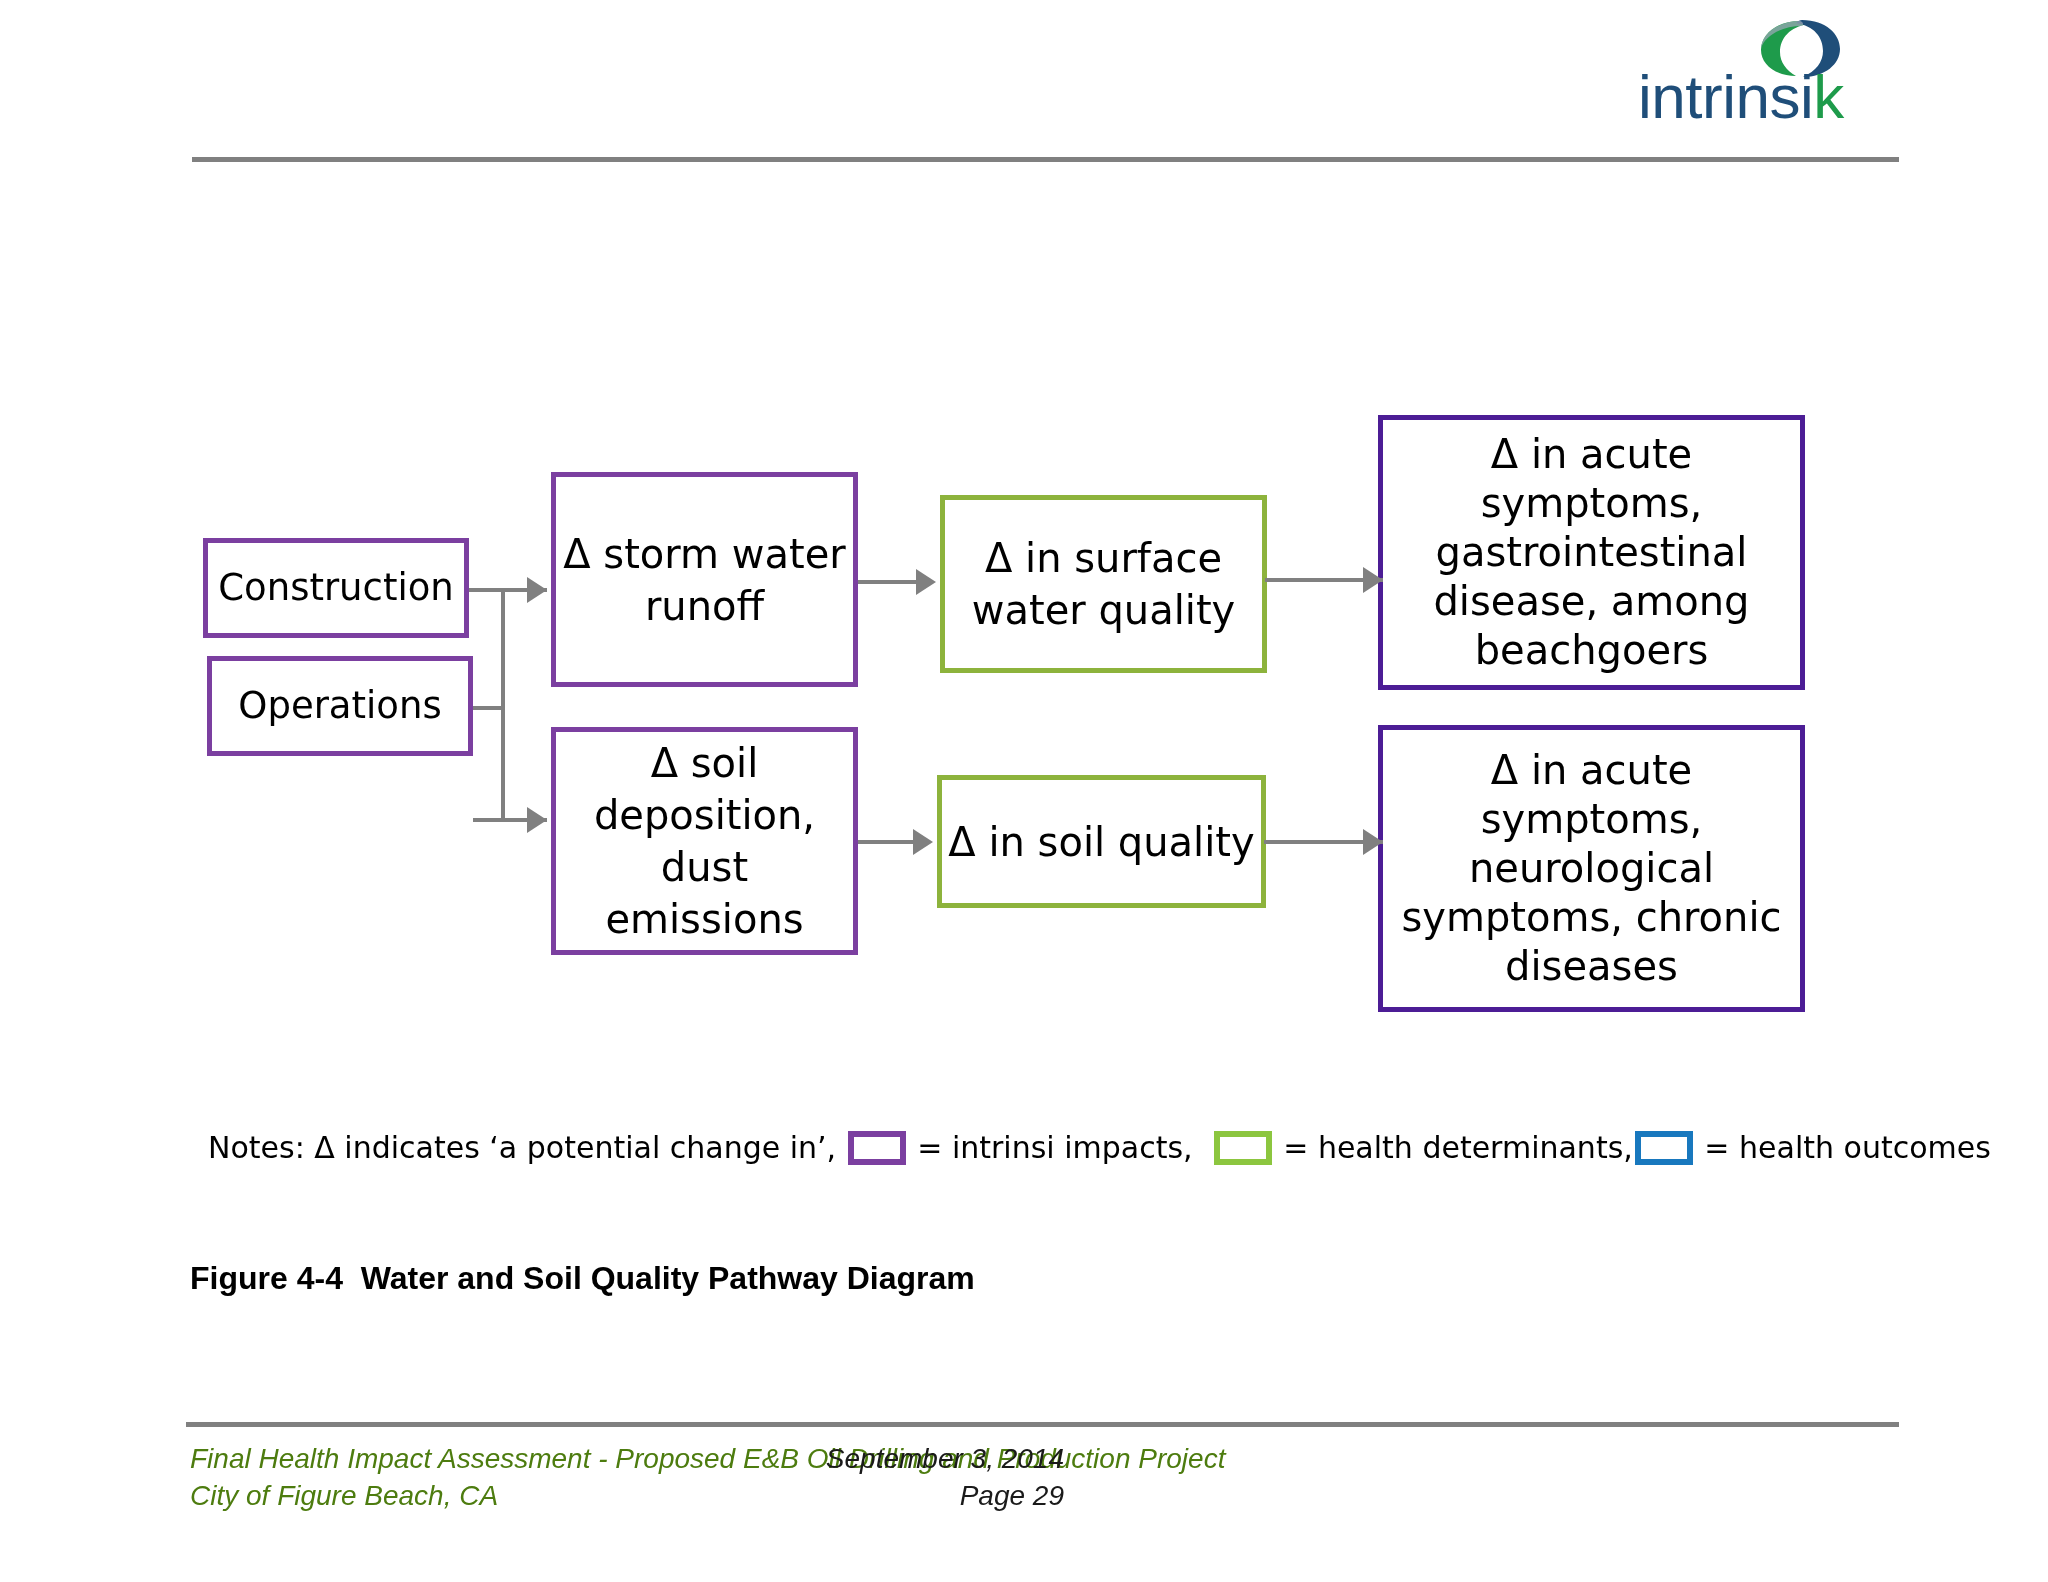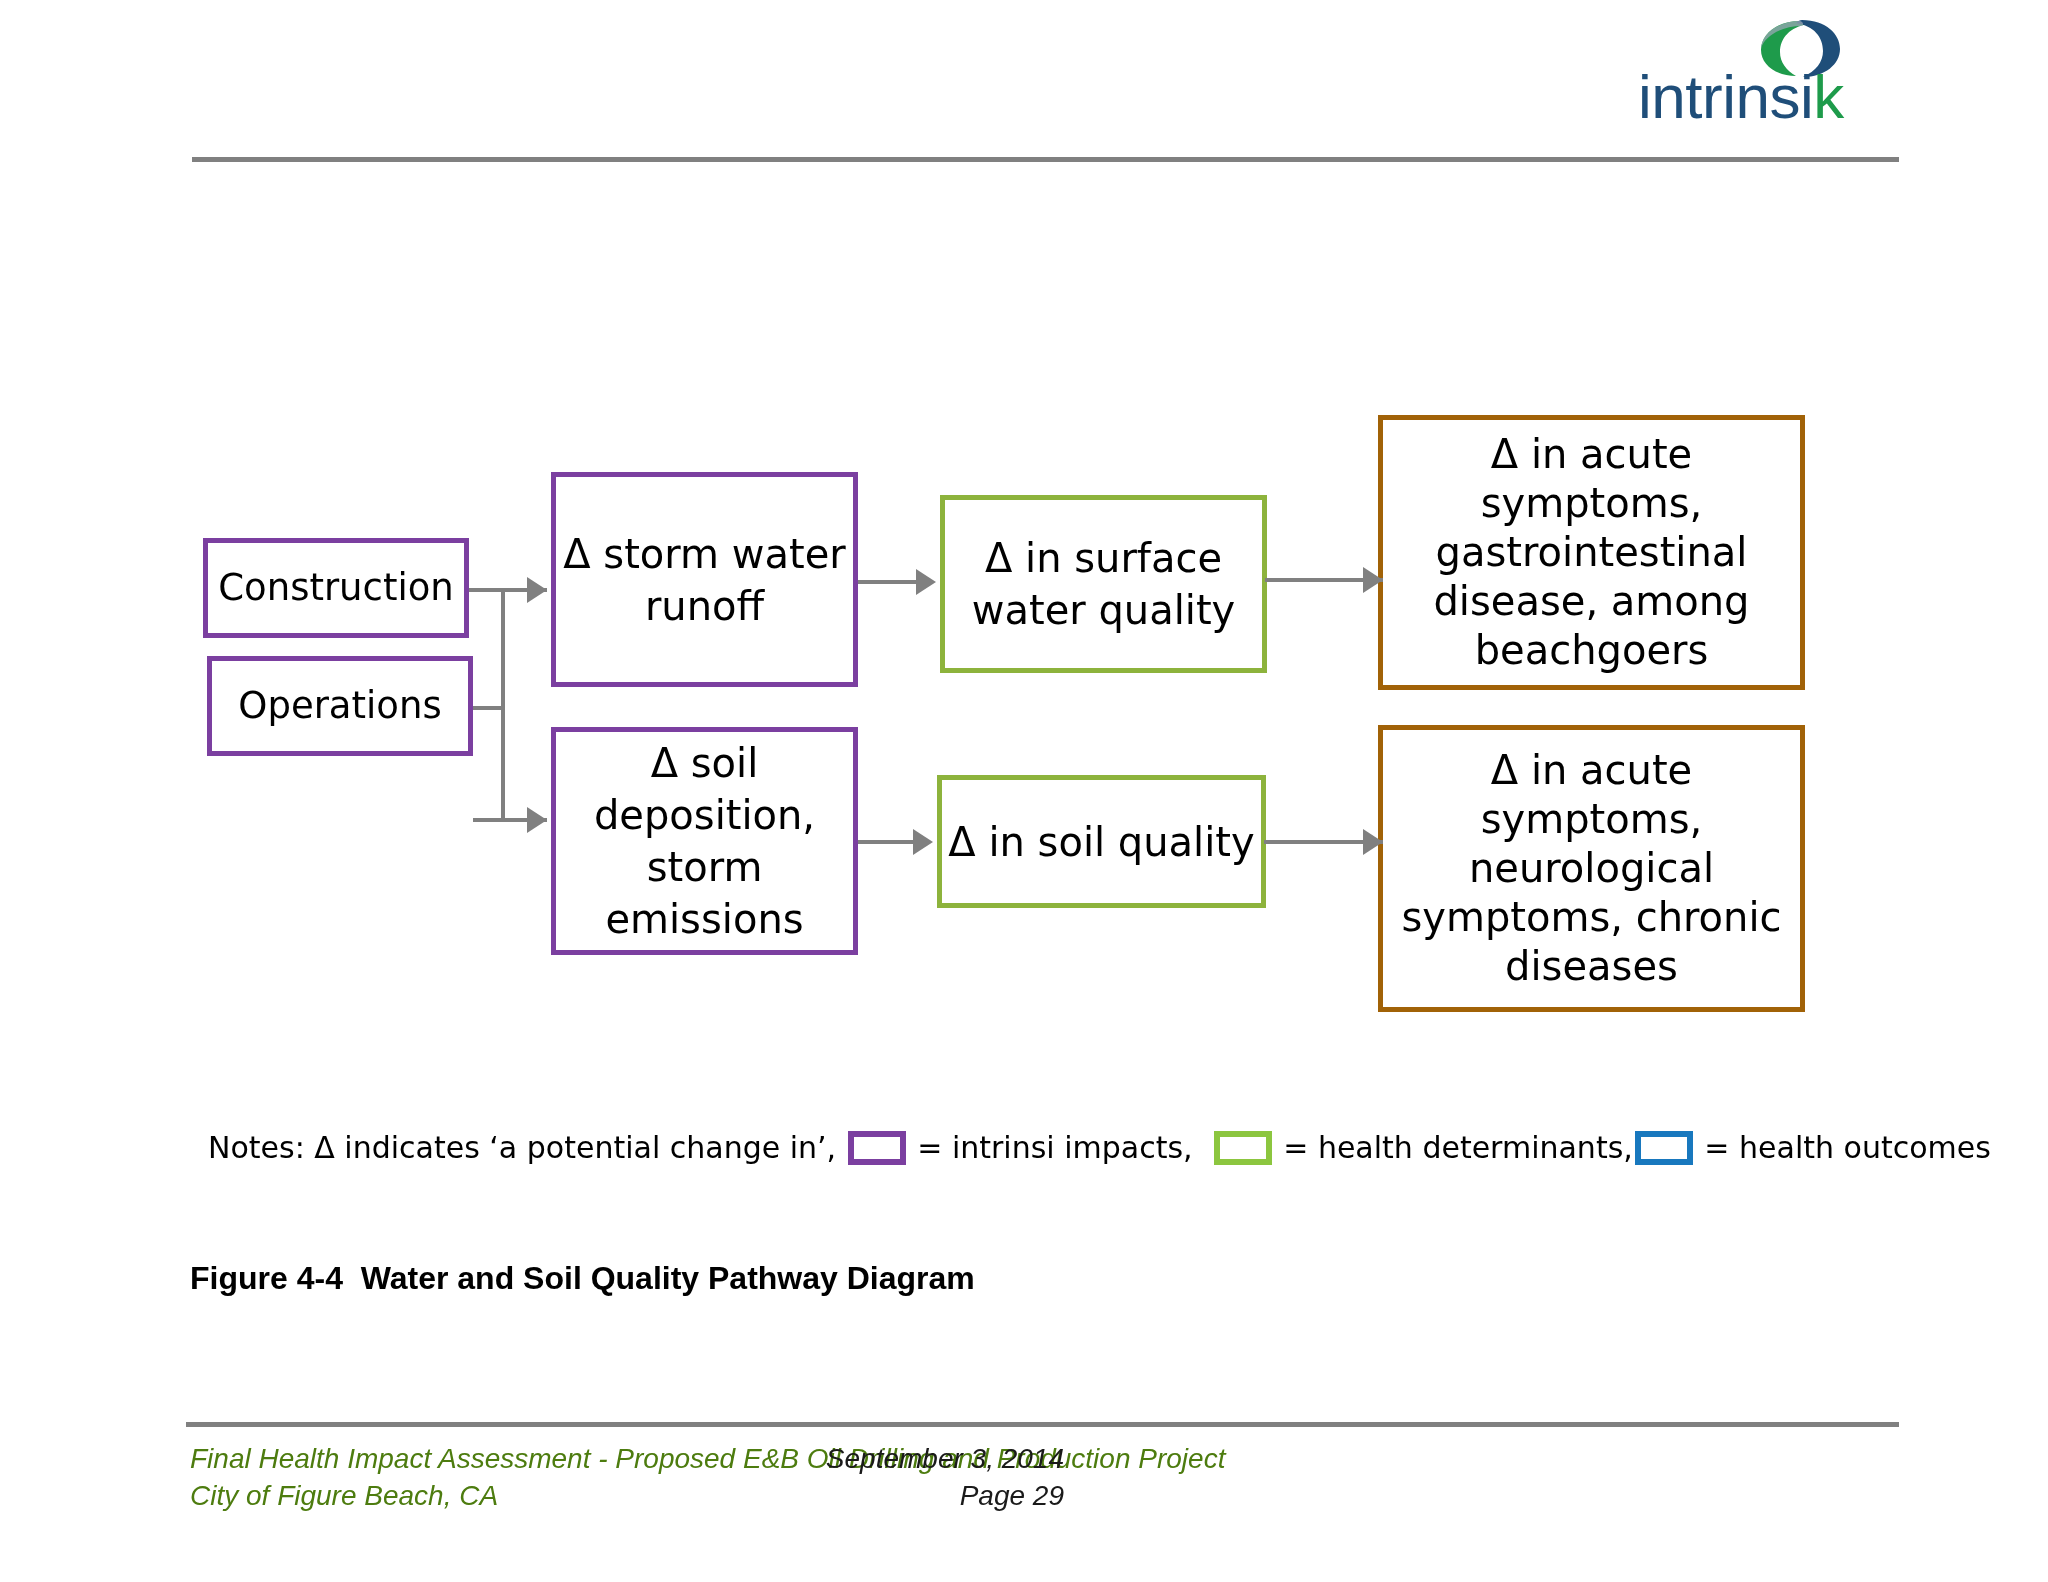--- a/index.html
+++ b/index.html
@@ -77,21 +77,21 @@
     font-family: "DejaVu Sans", sans-serif;
     color: #000000;
   }
   .node .txt {
     display: block;
     width: 100%;
     white-space: pre-line;
   }
   .node.impact   { border: 5px solid #7B3FA0; }
   .node.determ   { border: 5px solid #8DB33C; }
-  .node.outcome  { border: 5px solid #a16207; }
+  .node.outcome  { border: 5px solid #4c1d95; }
 
   .node.small  { font-size: 37px; line-height: 46px; }
   .node.medium { font-size: 40px; line-height: 52px; }
   .node.large  { font-size: 40px; line-height: 49px; }
 
   
   .hline {
     position: absolute;
     height: 4px;
     background: #808080;
@@ -210,21 +210,21 @@
 
 
     <div class="node impact medium" style="left:551px; top:472px; width:307px; height:215px;">
       <span class="txt">Δ  storm water
 runoff</span>
     </div>
 
     <div class="node impact medium" style="left:551px; top:727px; width:307px; height:228px;">
       <span class="txt">Δ  soil
 deposition,
-storm emissions</span>
+dust emissions</span>
     </div>
 
     <div class="node determ medium" style="left:940px; top:495px; width:327px; height:178px;">
       <span class="txt">Δ  in surface
 water quality</span>
     </div>
 
     <div class="node determ medium" style="left:937px; top:775px; width:329px; height:133px;">
       <span class="txt">Δ  in soil quality</span>
     </div>

